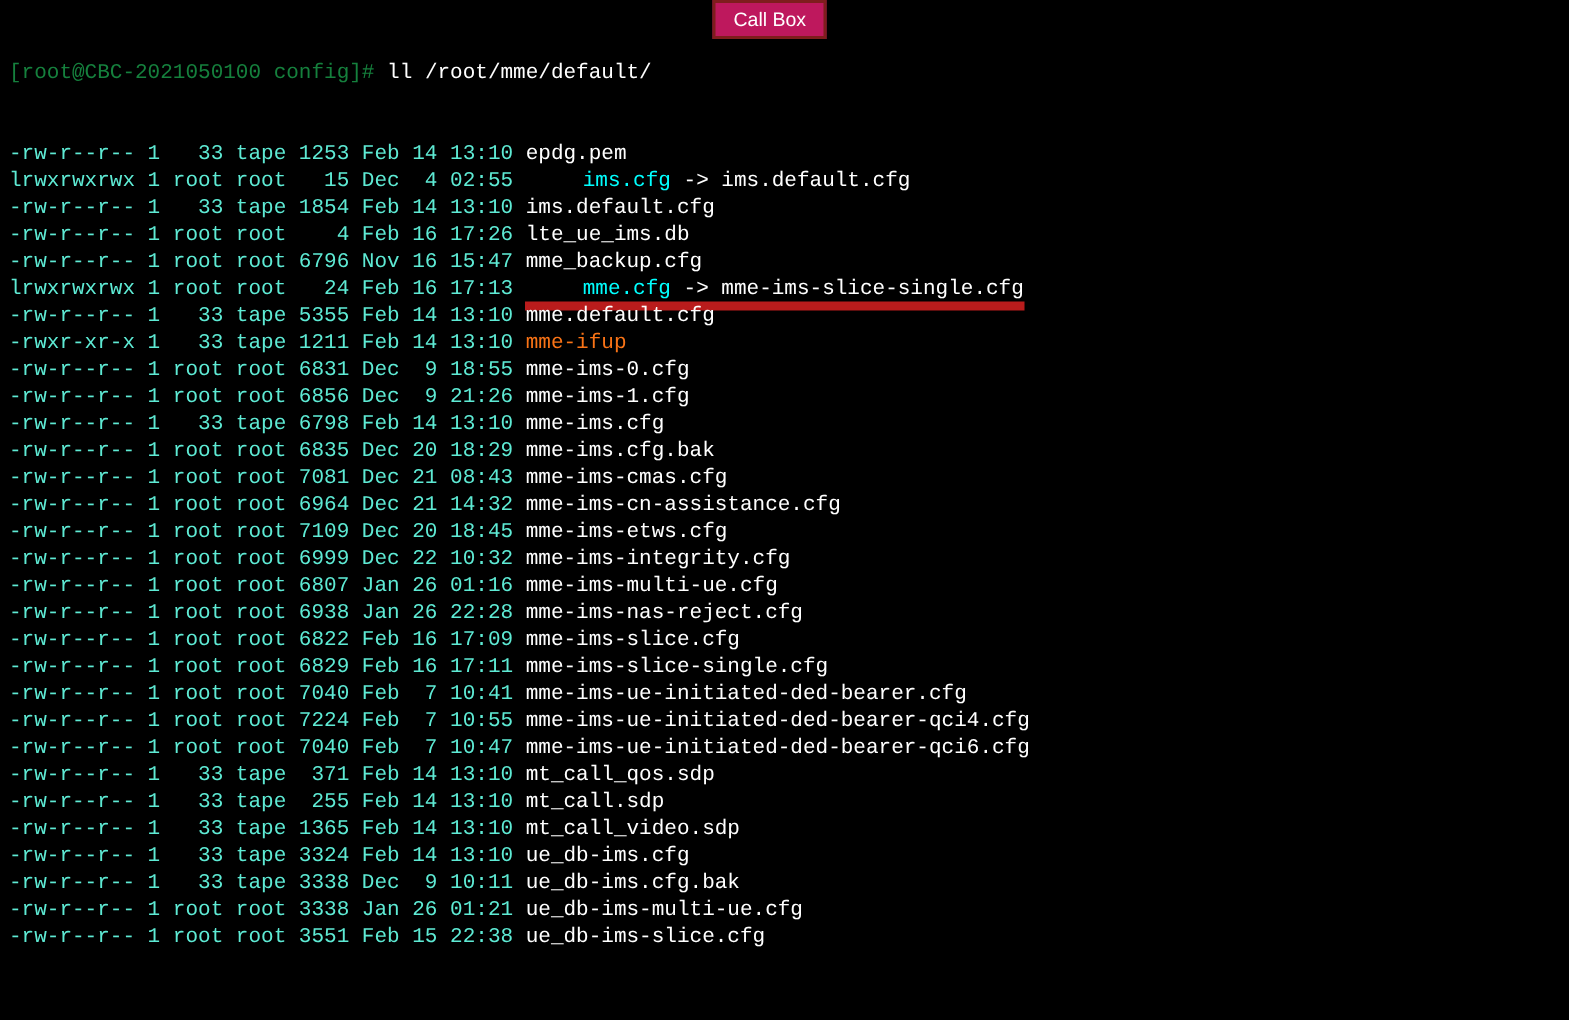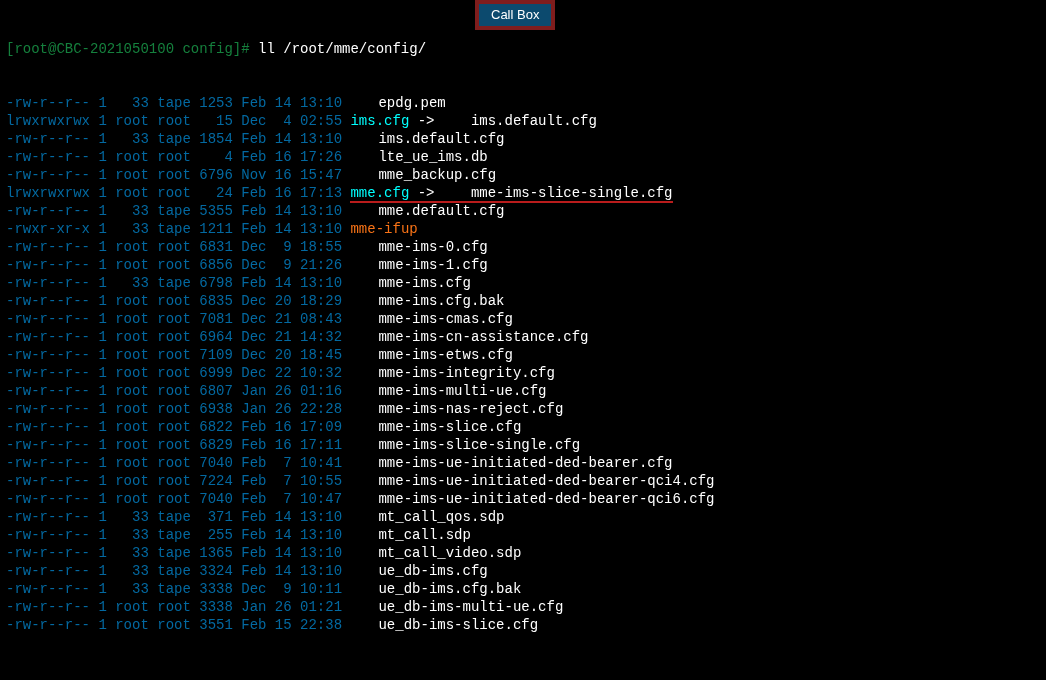--- a/index.html
+++ b/index.html
@@ -12,46 +12,46 @@
       width: 1046px;
       height: 680px;
       position: relative;
       overflow: hidden;
       line-height: 18px;
     }
     .call-box {
       position: absolute;
       top: 0;
       left: 475px;
-      background: #0c4a6e;
+      background: #be185d;
       color: #fff;
       padding: 2px 12px;
       font-family: Arial, sans-serif;
       font-size: 13px;
-      border: 4px solid #7f1d1d;
+      border: 2px solid #7f1d1d;
       z-index: 10;
     }
     .term {
       padding: 4px 0 4px 6px;
       white-space: pre;
     }
     .prompt-user { color: #15803d; }
     .prompt-cmd { color: #fff; }
     .row { display: block; }
     .cell { display: inline; }
-    .perms { color: #0369a1; }
-    .fname { color: #fff; margin-left: 28px; }
-    .symlink { color: #00ffff; }
+    .perms { color: #5eead4; }
+    .fname { color: #fff; }
+    .symlink { color: #00ffff; margin-left: 38px; }
     .exec { color: #f97316; }
     .arrow { color: #fff; }
     .underline-yellow {
-      border-bottom: 2px solid #b91c1c;
+      border-bottom: 6px solid #b91c1c;
     }
   </style>
 </head>
 <body>
 
 <div class="call-box">Call Box</div>
 
 <div class="term">
-  <div class="row"><span class="prompt-user">[root@CBC-2021050100 config]# </span><span class="prompt-cmd">ll /root/mme/config/</span></div>
+  <div class="row"><span class="prompt-user">[root@CBC-2021050100 config]# </span><span class="prompt-cmd">ll /root/mme/default/</span></div>
   <div id="listing"><div class="row"><span class="cell perms">-rw-r--r-- 1   33 tape 1253 Feb 14 13:10 </span><span class="fname">epdg.pem</span></div><div class="row"><span class="cell perms">lrwxrwxrwx 1 root root   15 Dec  4 02:55 </span><span class="symlink">ims.cfg</span><span class="arrow"> -&gt; </span><span class="fname">ims.default.cfg</span></div><div class="row"><span class="cell perms">-rw-r--r-- 1   33 tape 1854 Feb 14 13:10 </span><span class="fname">ims.default.cfg</span></div><div class="row"><span class="cell perms">-rw-r--r-- 1 root root    4 Feb 16 17:26 </span><span class="fname">lte_ue_ims.db</span></div><div class="row"><span class="cell perms">-rw-r--r-- 1 root root 6796 Nov 16 15:47 </span><span class="fname">mme_backup.cfg</span></div><div class="row"><span class="cell perms">lrwxrwxrwx 1 root root   24 Feb 16 17:13 </span><span class="underline-yellow"><span class="symlink">mme.cfg</span><span class="arrow"> -&gt; </span><span class="fname">mme-ims-slice-single.cfg</span></span></div><div class="row"><span class="cell perms">-rw-r--r-- 1   33 tape 5355 Feb 14 13:10 </span><span class="fname">mme.default.cfg</span></div><div class="row"><span class="cell perms">-rwxr-xr-x 1   33 tape 1211 Feb 14 13:10 </span><span class="exec">mme-ifup</span></div><div class="row"><span class="cell perms">-rw-r--r-- 1 root root 6831 Dec  9 18:55 </span><span class="fname">mme-ims-0.cfg</span></div><div class="row"><span class="cell perms">-rw-r--r-- 1 root root 6856 Dec  9 21:26 </span><span class="fname">mme-ims-1.cfg</span></div><div class="row"><span class="cell perms">-rw-r--r-- 1   33 tape 6798 Feb 14 13:10 </span><span class="fname">mme-ims.cfg</span></div><div class="row"><span class="cell perms">-rw-r--r-- 1 root root 6835 Dec 20 18:29 </span><span class="fname">mme-ims.cfg.bak</span></div><div class="row"><span class="cell perms">-rw-r--r-- 1 root root 7081 Dec 21 08:43 </span><span class="fname">mme-ims-cmas.cfg</span></div><div class="row"><span class="cell perms">-rw-r--r-- 1 root root 6964 Dec 21 14:32 </span><span class="fname">mme-ims-cn-assistance.cfg</span></div><div class="row"><span class="cell perms">-rw-r--r-- 1 root root 7109 Dec 20 18:45 </span><span class="fname">mme-ims-etws.cfg</span></div><div class="row"><span class="cell perms">-rw-r--r-- 1 root root 6999 Dec 22 10:32 </span><span class="fname">mme-ims-integrity.cfg</span></div><div class="row"><span class="cell perms">-rw-r--r-- 1 root root 6807 Jan 26 01:16 </span><span class="fname">mme-ims-multi-ue.cfg</span></div><div class="row"><span class="cell perms">-rw-r--r-- 1 root root 6938 Jan 26 22:28 </span><span class="fname">mme-ims-nas-reject.cfg</span></div><div class="row"><span class="cell perms">-rw-r--r-- 1 root root 6822 Feb 16 17:09 </span><span class="fname">mme-ims-slice.cfg</span></div><div class="row"><span class="cell perms">-rw-r--r-- 1 root root 6829 Feb 16 17:11 </span><span class="fname">mme-ims-slice-single.cfg</span></div><div class="row"><span class="cell perms">-rw-r--r-- 1 root root 7040 Feb  7 10:41 </span><span class="fname">mme-ims-ue-initiated-ded-bearer.cfg</span></div><div class="row"><span class="cell perms">-rw-r--r-- 1 root root 7224 Feb  7 10:55 </span><span class="fname">mme-ims-ue-initiated-ded-bearer-qci4.cfg</span></div><div class="row"><span class="cell perms">-rw-r--r-- 1 root root 7040 Feb  7 10:47 </span><span class="fname">mme-ims-ue-initiated-ded-bearer-qci6.cfg</span></div><div class="row"><span class="cell perms">-rw-r--r-- 1   33 tape  371 Feb 14 13:10 </span><span class="fname">mt_call_qos.sdp</span></div><div class="row"><span class="cell perms">-rw-r--r-- 1   33 tape  255 Feb 14 13:10 </span><span class="fname">mt_call.sdp</span></div><div class="row"><span class="cell perms">-rw-r--r-- 1   33 tape 1365 Feb 14 13:10 </span><span class="fname">mt_call_video.sdp</span></div><div class="row"><span class="cell perms">-rw-r--r-- 1   33 tape 3324 Feb 14 13:10 </span><span class="fname">ue_db-ims.cfg</span></div><div class="row"><span class="cell perms">-rw-r--r-- 1   33 tape 3338 Dec  9 10:11 </span><span class="fname">ue_db-ims.cfg.bak</span></div><div class="row"><span class="cell perms">-rw-r--r-- 1 root root 3338 Jan 26 01:21 </span><span class="fname">ue_db-ims-multi-ue.cfg</span></div><div class="row"><span class="cell perms">-rw-r--r-- 1 root root 3551 Feb 15 22:38 </span><span class="fname">ue_db-ims-slice.cfg</span></div></div>
 </div>
 
 </body></html>

